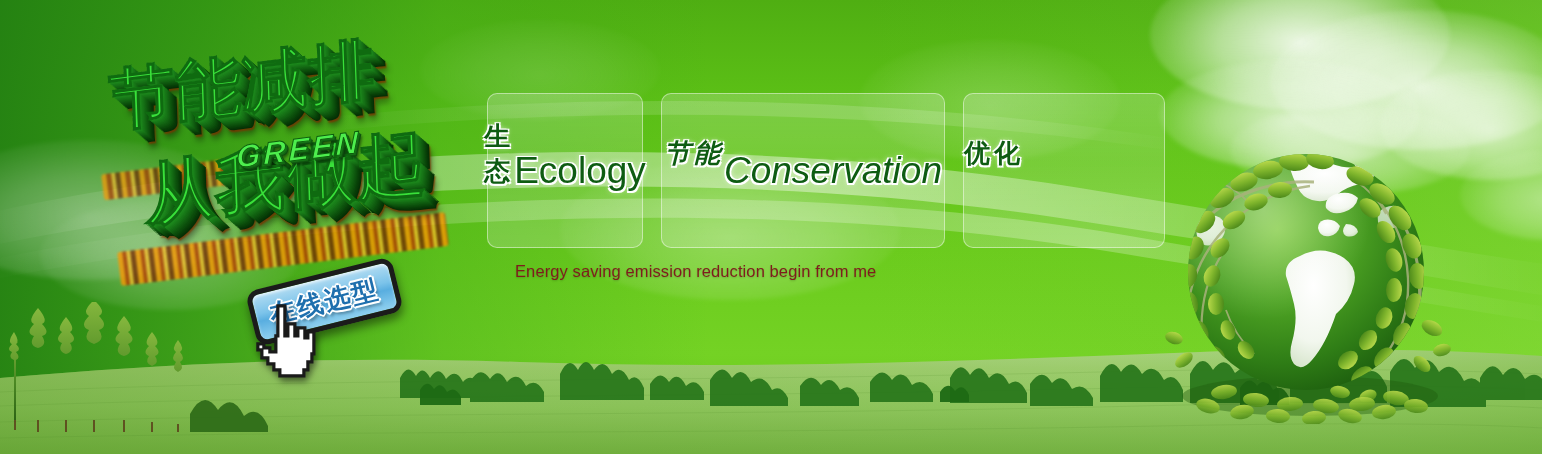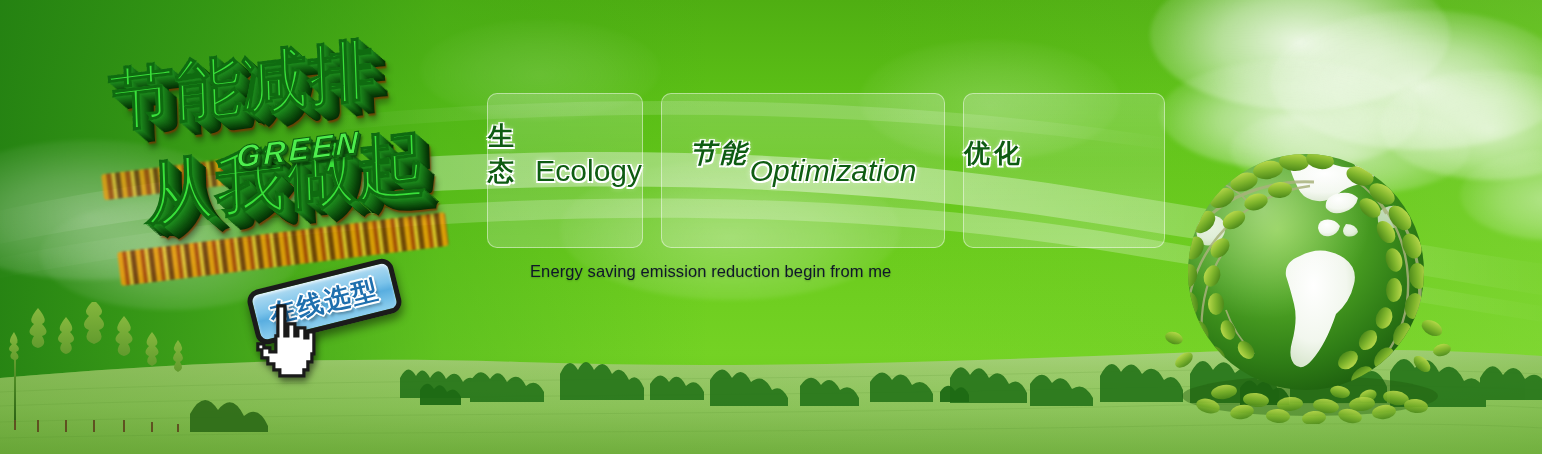--- a/index.html
+++ b/index.html
@@ -230,36 +230,36 @@
     font-weight: 700;
     letter-spacing: 4px;
     color: #0e5c12;
     text-shadow:
       -1.5px -1.5px 0 #fff, 1.5px -1.5px 0 #fff,
       -1.5px 1.5px 0 #fff, 1.5px 1.5px 0 #fff,
       0 0 5px rgba(255,255,255,0.95);
     margin-bottom: 34px;
   }
   .card-en {
-    font-size: 30px;
+    font-size: 37px;
     font-weight: 400;
     color: #0e5c12;
     text-shadow:
       -1.5px -1.5px 0 #fff, 1.5px -1.5px 0 #fff,
       -1.5px 1.5px 0 #fff, 1.5px 1.5px 0 #fff,
       0 0 6px rgba(255,255,255,0.95);
     white-space: nowrap;
   }
 
   
   .tagline {
     position: absolute;
-    left: 530px; top: 262px;
+    left: 515px; top: 262px;
     font-size: 16.5px;
-    color: #0f172a;
+    color: #7f1d1d;
     letter-spacing: 0.1px;
     text-shadow: 0 1px 2px rgba(0,0,0,0.18);
     white-space: nowrap;
     z-index: 4;
   }
 
   
   .globe-wrap {
     position: absolute;
     right: 88px; bottom: 30px;
@@ -411,21 +411,21 @@
     </svg>
   </div>
 
   <div class="cards">
     <div class="card">
       <div class="card-cn">生态</div>
       <div class="card-en">Ecology</div>
     </div>
     <div class="card card-wide">
       <div class="card-cn">节能</div>
-      <div class="card-en">Optimization</div>
+      <div class="card-en">Conservation</div>
     </div>
     <div class="card card-xwide">
       <div class="card-cn">优化</div>
     </div>
   </div>
 
   <div class="tagline">Energy saving emission reduction begin from me</div>
 
   <svg class="globe-wrap" viewBox="0 0 290 300">
     <defs>

